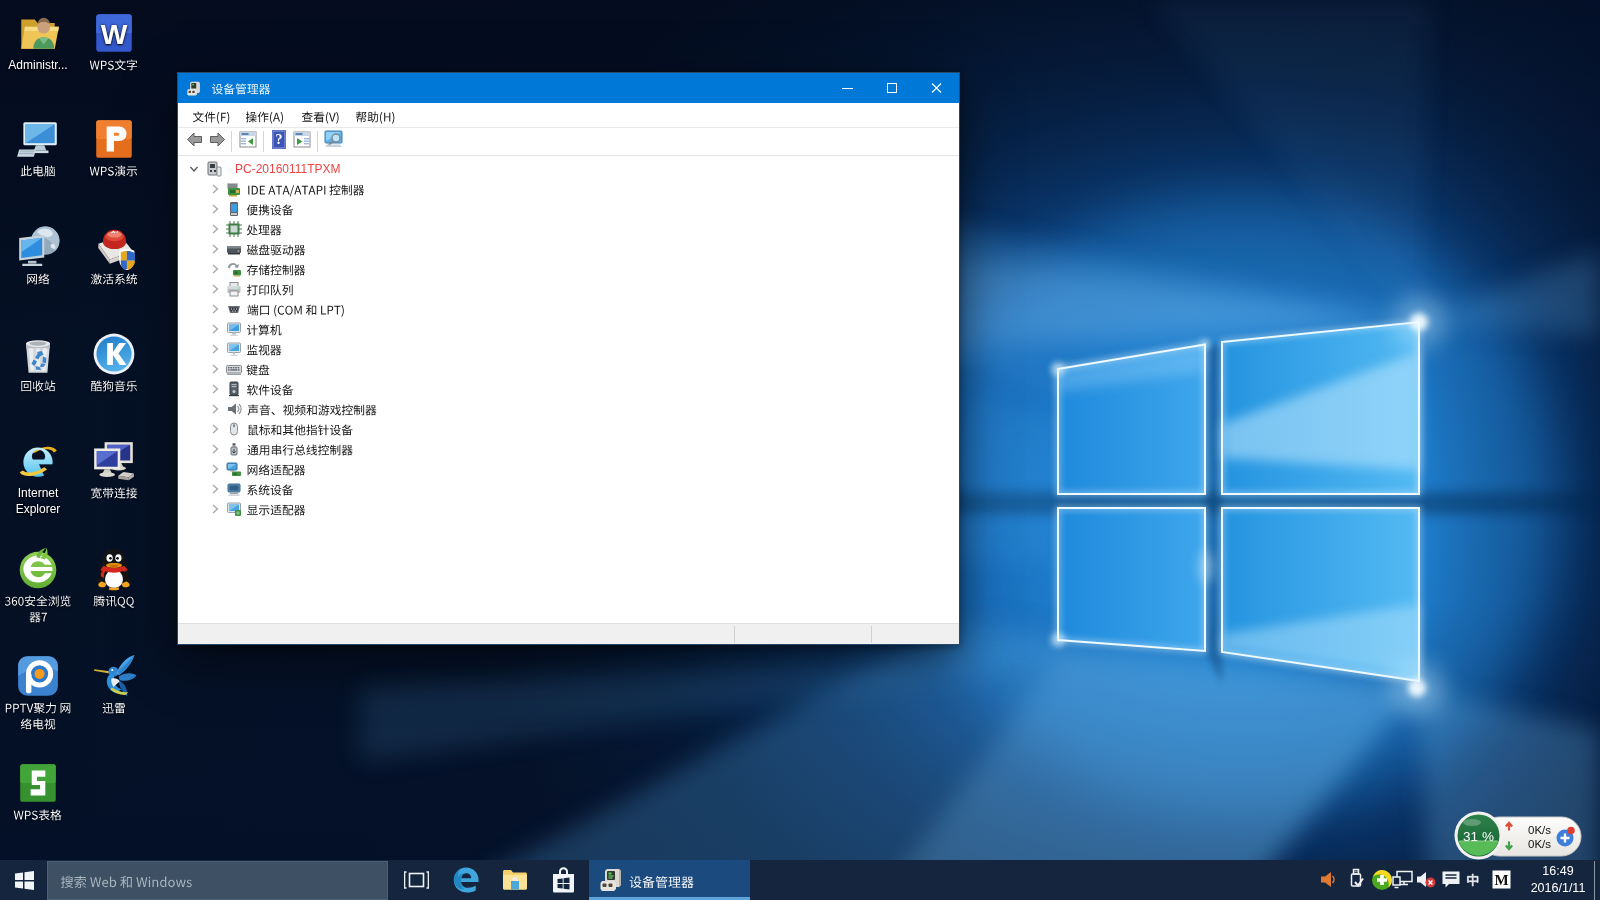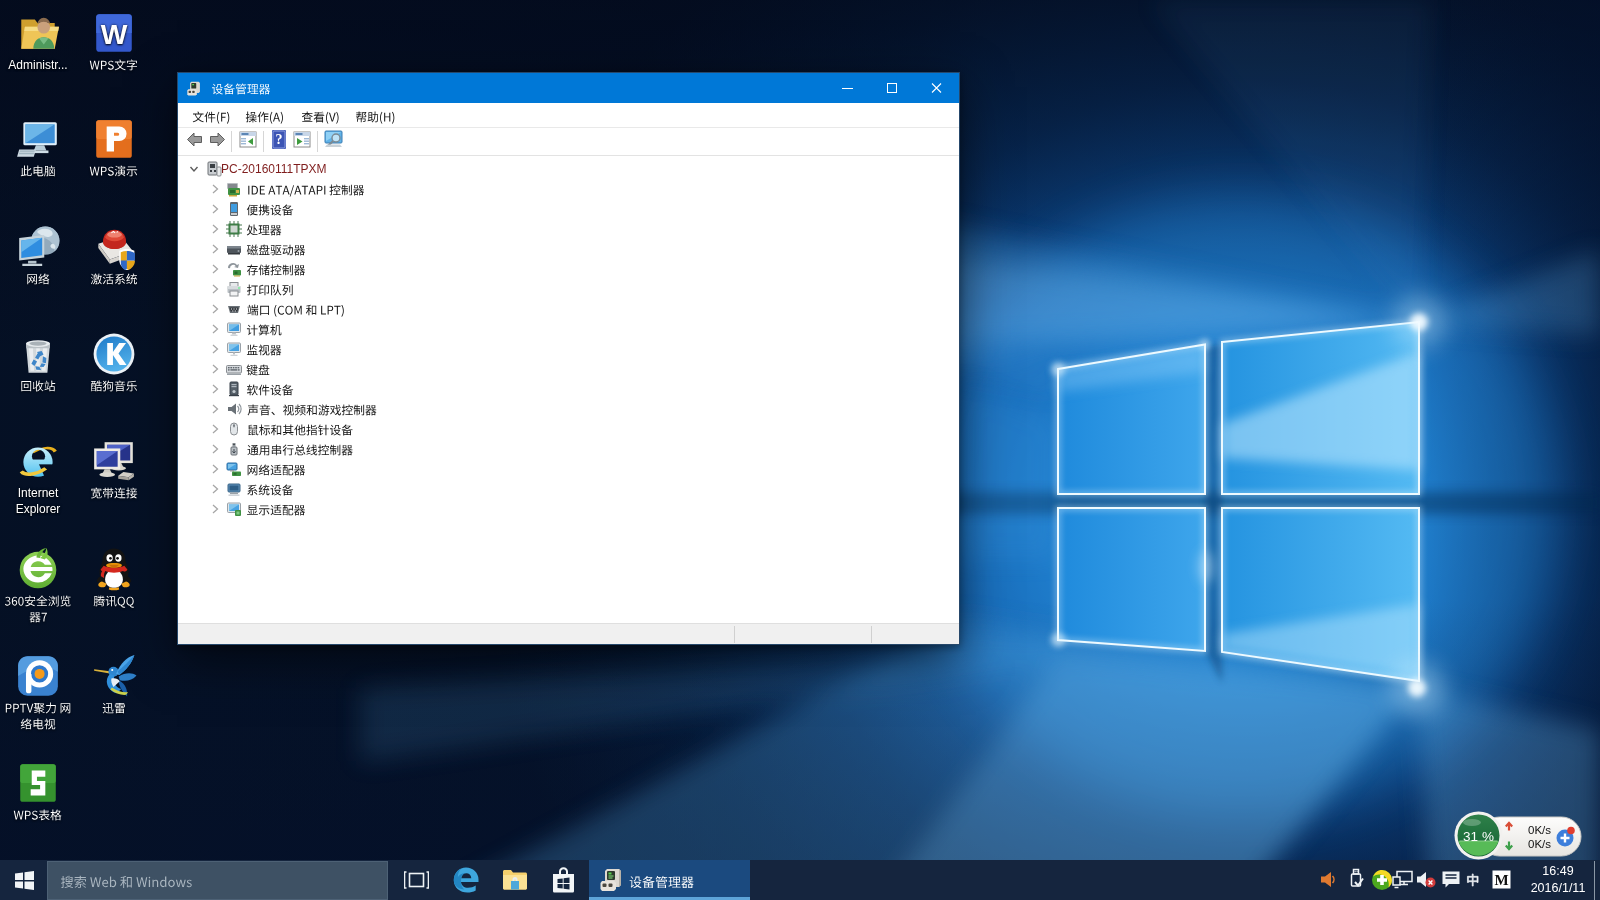--- a/index.html
+++ b/index.html
@@ -473,21 +473,21 @@
         <svg class="chev" style="left:10px;top:5px" width="10" height="10" viewBox="0 0 10 10">
           <path d="M1.5 3 L5 7 8.5 3" stroke="#5c5c5c" stroke-width="1.4" fill="none"></path>
         </svg>
         <svg class="tic" style="left:27px;top:2px" width="16" height="16" viewBox="0 0 16 16" xmlns="http://www.w3.org/2000/svg">
           <rect x="2" y="1" width="9" height="13" rx="1" fill="#c9cdd1" stroke="#6f7377" stroke-width="1"></rect>
 <rect x="4" y="3" width="5" height="4" fill="#3a3f44"></rect>
           <rect x="4" y="9" width="2" height="2" fill="#3a3f44"></rect>
 <rect x="8" y="9" width="2" height="2" fill="#3a3f44"></rect>
           <rect x="11" y="6" width="4" height="9" rx="1" fill="#e9ebec" stroke="#8a8e92" stroke-width="1"></rect>
         </svg>
-        <span class="txt" style="left:42px;position:absolute;top:3px;font-size:12px;color:#7f1d1d;line-height:14px">PC-20160111TPXM</span>
+        <span class="txt" style="left:56px;position:absolute;top:3px;font-size:12px;color:#ef4444;line-height:14px">PC-20160111TPXM</span>
       </div>
       <div class="trow">
         <svg class="chev" width="10" height="10" viewBox="0 0 10 10">
           <path d="M3 1 L7.5 5 3 9" stroke="#a6a6a6" stroke-width="1.3" fill="none"></path>
         </svg>
         <svg class="tic" width="16" height="16" viewBox="0 0 16 16" xmlns="http://www.w3.org/2000/svg">
           <rect x="1" y="2" width="11" height="6" rx="1" fill="#b9bdc1"></rect>
           <rect x="2" y="3" width="9" height="4" fill="#84898e"></rect>
 <rect x="2" y="7" width="12" height="7" rx="1" fill="#3f9142"></rect>
           <rect x="4" y="9" width="5" height="3" fill="#2a6b2d"></rect>

